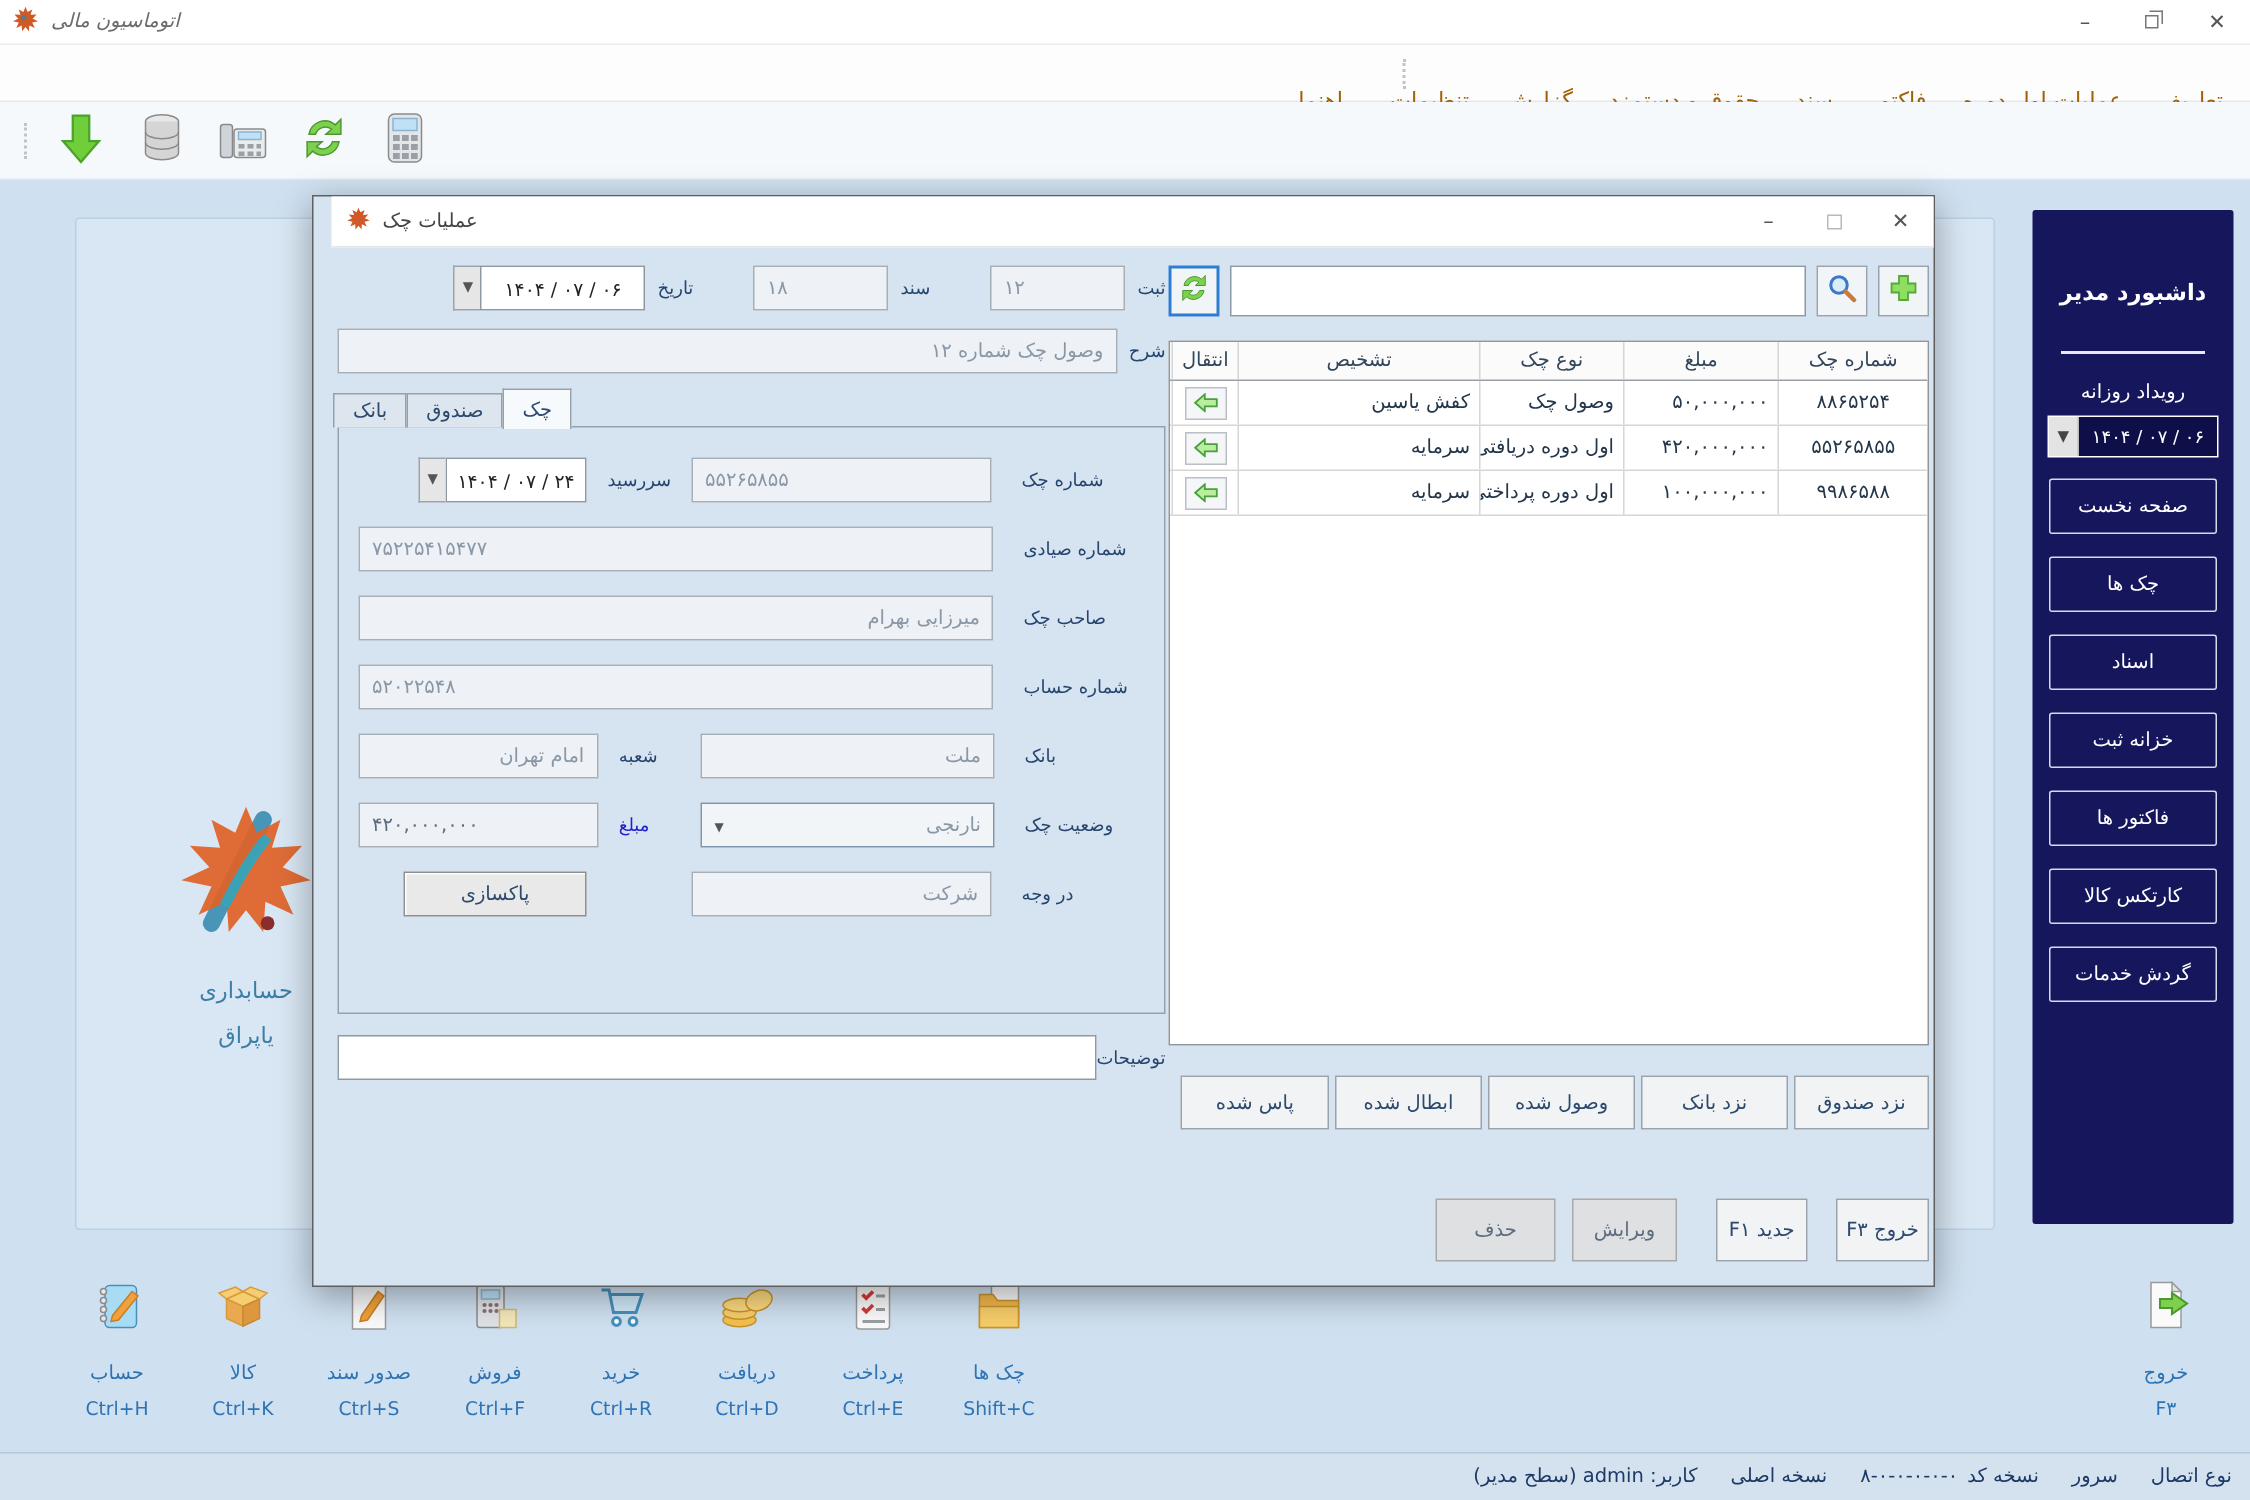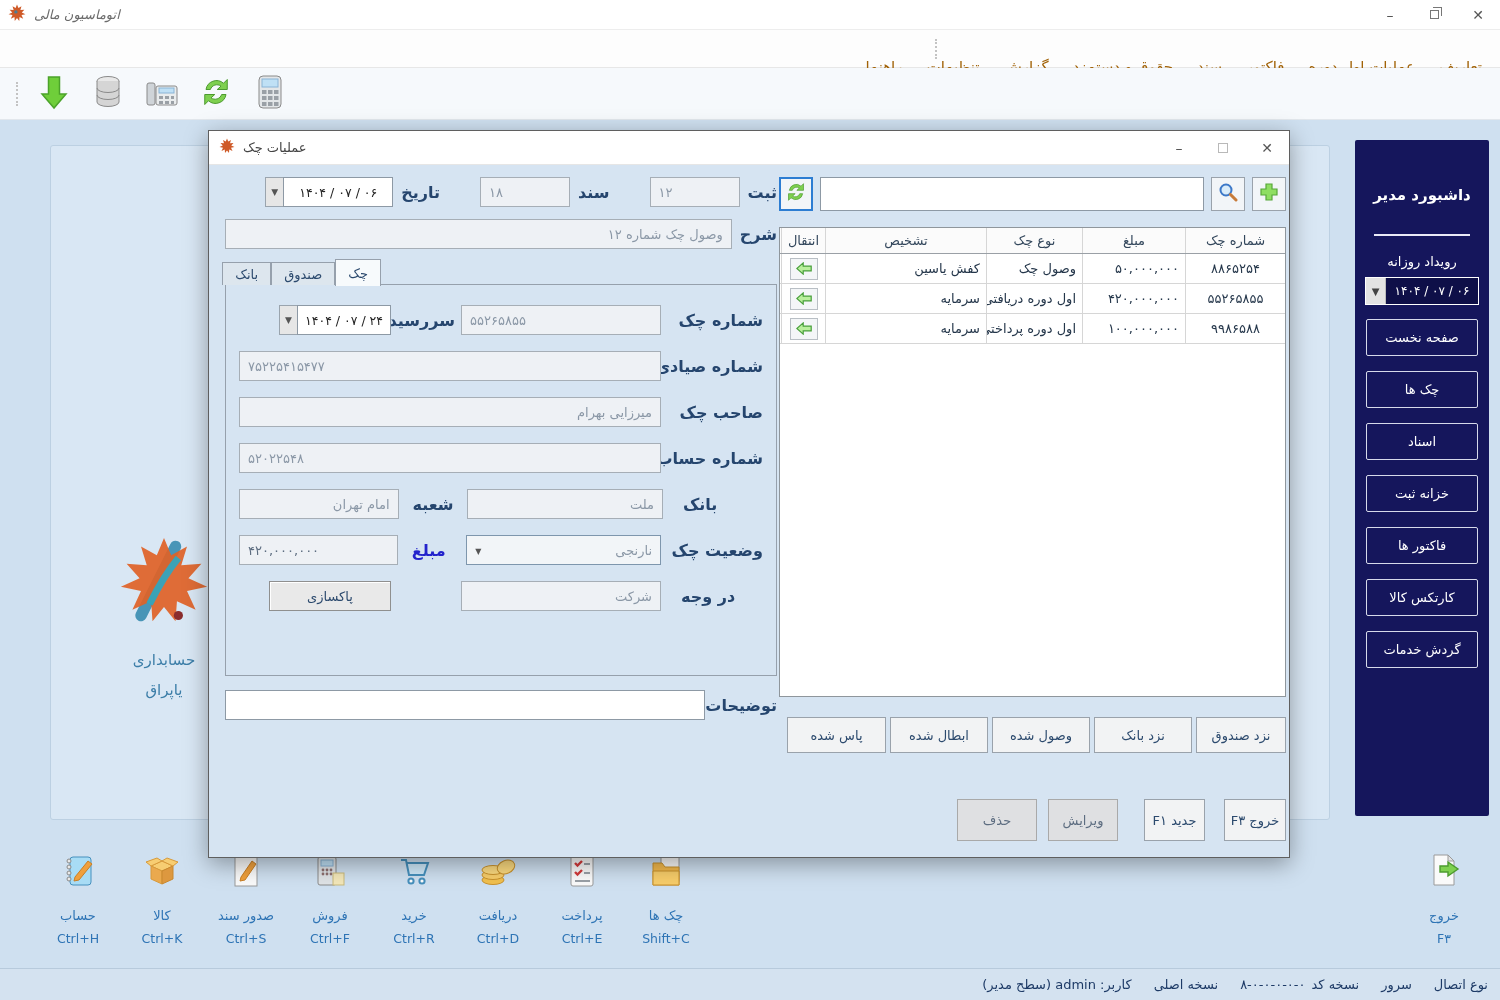--- a/index.html
+++ b/index.html
@@ -45,30 +45,30 @@
   .sidebar .sb-rule { width:96px; height:2px; background:#e9e9f6; margin:30px auto 18px auto; }
   .sidebar .sb-ev { font-size:13px; }
   .sb-combo { width:114px; height:28px; margin:8px auto 14px auto; border:1px solid #fff; display:flex; direction:rtl; background:#0e0f48; }
   .sb-combo .val { flex:1; color:#fff; font-size:12px; display:flex; align-items:center; justify-content:center; direction:ltr; }
   .sb-combo .arr { width:20px; background:#e3e3e3; color:#444; font-size:10px; display:flex; align-items:center; justify-content:center; border-right:1px solid #bbb; }
   .sb-btn { width:112px; height:37px; margin:0 auto 15px auto; border:1px solid #d6d9ea; border-radius:2px;
             display:flex; align-items:center; justify-content:center; font-size:13px; color:#fff; cursor:default; }
 
   
   .dialog { position:absolute; left:208px; top:130px; width:1082px; height:728px; background:#d6e4f2;
-            border:1px solid #5f5f5f; box-shadow:0 6px 22px rgba(0,0,0,.35); z-index:10; }
+            border:1px solid #5f5f5f; box-shadow:0 6px 22px rgba(0,0,0,.35); z-index:10;padding-left:12px; }
   .dlg-titlebar { height:34px; background:#fff; border-bottom:1px solid #e6e6e6; display:flex; align-items:center; direction:ltr; }
   .dlg-titlebar .t { font-size:13px; color:#444; margin-left:8px; }
   .dlg-titlebar .winctl span { height:34px; }
 
   .dlg-left  { position:absolute; right:auto; left:16px;  top:46px; width:552px; direction:rtl; }
   .dlg-right { position:absolute; left:570px; top:46px; width:507px; direction:rtl; }
 
   .fl { display:flex; direction:rtl; align-items:center; }
-  .lbl  { color:#25456e; font-size:16px; white-space:nowrap;font-weight:bold; }
+  .lbl  { color:#25456e; font-size:12px; white-space:nowrap; }
   .lb1 { width:96px; text-align:left; padding-left:14px; }
   .lb2 { width:58px; text-align:left; padding-left:8px; }
   .blue { color:#2323cc; }
 
   .field { height:30px; border:1px solid #a6aeb6; background:#eef1f5; color:#8a97a6; font-size:13px;
            display:flex; align-items:center; padding:0 8px; }
   .num { direction:ltr; justify-content:flex-start; }
   .combo { position:relative; }
   .combo .caret { position:absolute; left:8px; top:11px; font-size:8px; color:#555; }
 

